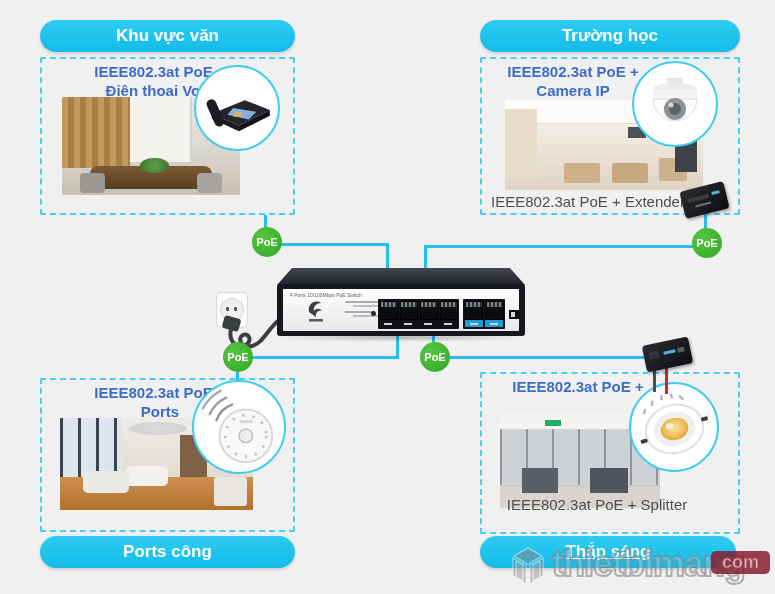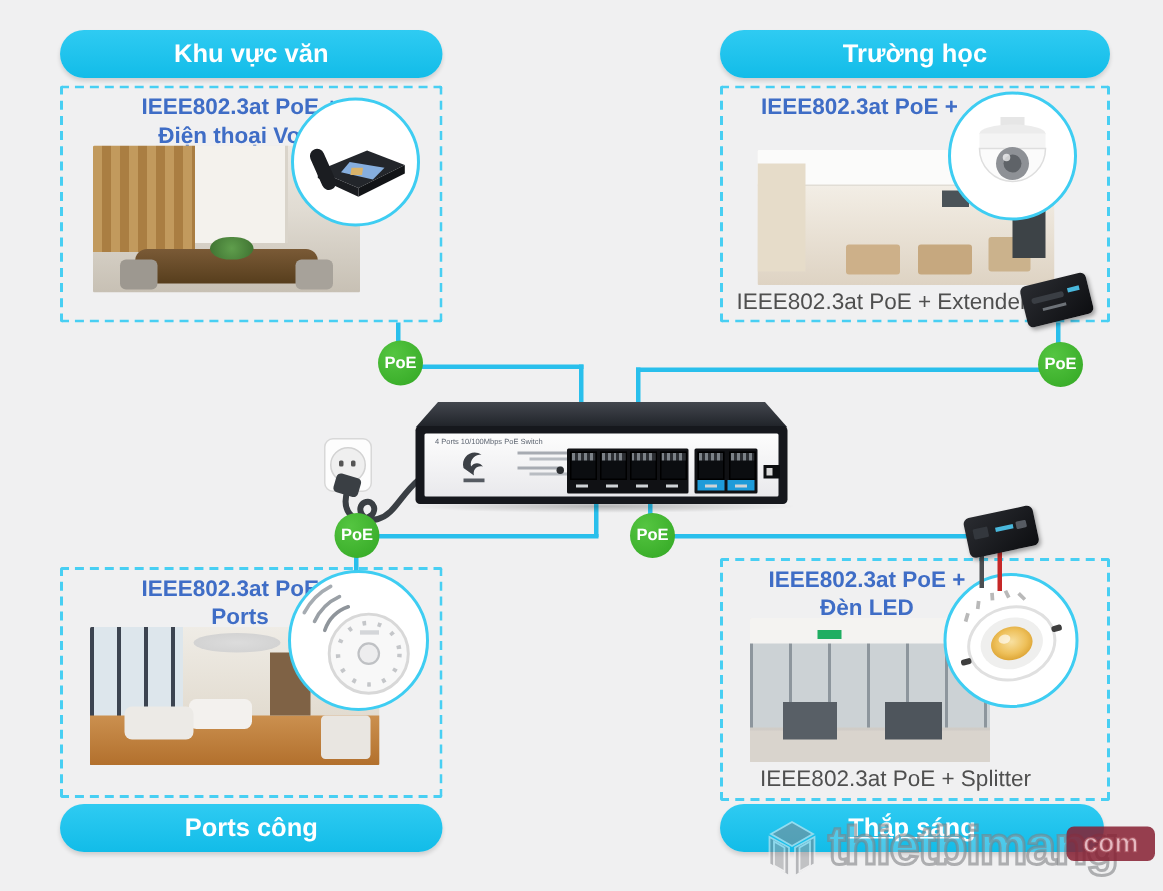--- a/index.html
+++ b/index.html
@@ -77,20 +77,21 @@
     </g>
   </svg>
 </div>
 
 <div class="bar" style="left:480px;top:20px;width:260px;">Trường học</div>
 
 <div class="dashedbox" style="left:480px;top:57px;width:256px;height:154px;"></div>
 
 <div class="caption" style="left:483px;top:63px;width:180px;">
   <div>IEEE802.3at PoE +</div>
+  <div>Camera IP</div>
 </div>
 
 <div class="photo" style="left:505px;top:100px;width:198px;height:90px;">
   <div class="lyr" style="inset:0;background:linear-gradient(180deg,#f8f6f2 0%,#efe9df 40%,#ded3c3 100%);"></div>
   <div class="lyr" style="left:0;top:0;width:100%;height:26%;background:#fbfbfa;border-bottom:1px solid #e1ddd5;"></div>
   <div class="lyr" style="left:0;top:10%;width:16%;height:80%;background:#e6dcc9;"></div>
   <div class="lyr" style="left:30%;bottom:8%;width:18%;height:22%;background:#cdb089;border-radius:2px;"></div>
   <div class="lyr" style="left:54%;bottom:8%;width:18%;height:22%;background:#c6a87f;border-radius:2px;"></div>
   <div class="lyr" style="left:78%;bottom:10%;width:14%;height:26%;background:#cbb28c;border-radius:2px;"></div>
   <div class="lyr" style="left:86%;top:22%;width:11%;height:58%;background:#3d4347;"></div>
@@ -230,21 +231,20 @@
     <rect x="44" y="36" width="13" height="3" fill="#d4d6d9"></rect>
   </svg>
 </div>
 
 <div class="bar" style="left:40px;top:536px;width:255px;">Ports công</div>
 
 <div class="dashedbox" style="left:480px;top:372px;width:256px;height:158px;"></div>
 
 <div class="caption" style="left:488px;top:378px;width:180px;">
   <div>IEEE802.3at PoE +</div>
-  <div>Đèn LED</div>
 </div>
 
 <div class="photo" style="left:500px;top:412px;width:160px;height:96px;">
   <div class="lyr" style="inset:0;background:linear-gradient(180deg,#e9e7e4,#d5d2ce 60%,#c9c4bd);"></div>
   <div class="lyr" style="left:0;top:0;width:100%;height:20%;background:#f4f3f1;"></div>
   <div class="lyr" style="left:0;top:18%;width:100%;height:58%;background:repeating-linear-gradient(90deg,#8d969d 0 2px,#ccd2d5 2px 26px);"></div>
   <div class="lyr" style="left:0;bottom:0;width:100%;height:22%;background:#d9d4cd;"></div>
   <div class="lyr" style="left:14%;bottom:16%;width:22%;height:26%;background:#585f66;"></div>
   <div class="lyr" style="left:56%;bottom:16%;width:24%;height:26%;background:#4e555c;"></div>
   <div class="lyr" style="left:28%;top:8%;width:10%;height:7%;background:#1fae62;"></div>
@@ -273,21 +273,21 @@
 
 <div class="wire" style="left:653px;top:366px;width:3px;height:26px;background:#4a4e52;"></div>
 <div class="wire" style="left:665px;top:364px;width:3px;height:30px;background:#c62828;"></div>
 
 <div class="blackdev" style="left:644px;top:341px;width:47px;height:27px;transform:rotate(-12deg);">
   <div class="lyr" style="left:5px;top:8px;width:10px;height:7px;background:#33373d;border-radius:1px;"></div>
   <div class="lyr" style="left:20px;top:10px;width:12px;height:3px;background:#49b8dc;"></div>
   <div class="lyr" style="left:34px;top:9px;width:7px;height:5px;background:#565b62;border-radius:1px;"></div>
 </div>
 
-<div class="subcaption" style="left:497px;top:511px;width:200px;">IEEE802.3at PoE + Splitter</div>
+<div class="subcaption" style="left:497px;top:496px;width:200px;">IEEE802.3at PoE + Splitter</div>
 
 <div class="bar" style="left:480px;top:536px;width:256px;text-decoration:underline;">Thắp sáng</div>
 
 <div class="wm" style="left:492px;top:541px;">
   <svg width="48" height="50" viewBox="0 0 48 50" style="opacity:.55;">
     <g fill="#85878c" stroke="#f0f0f1" stroke-width="1.2">
       <path d="M10,15 L24,7 L38,15 L24,23 Z"></path>
       <path d="M9,17 L22,24 L22,43 L9,35 Z"></path>
       <path d="M39,17 L26,24 L26,43 L39,35 Z"></path>
       <path d="M12,20 L19,24 L19,40 L12,36 Z" fill="#9b9da1"></path>

